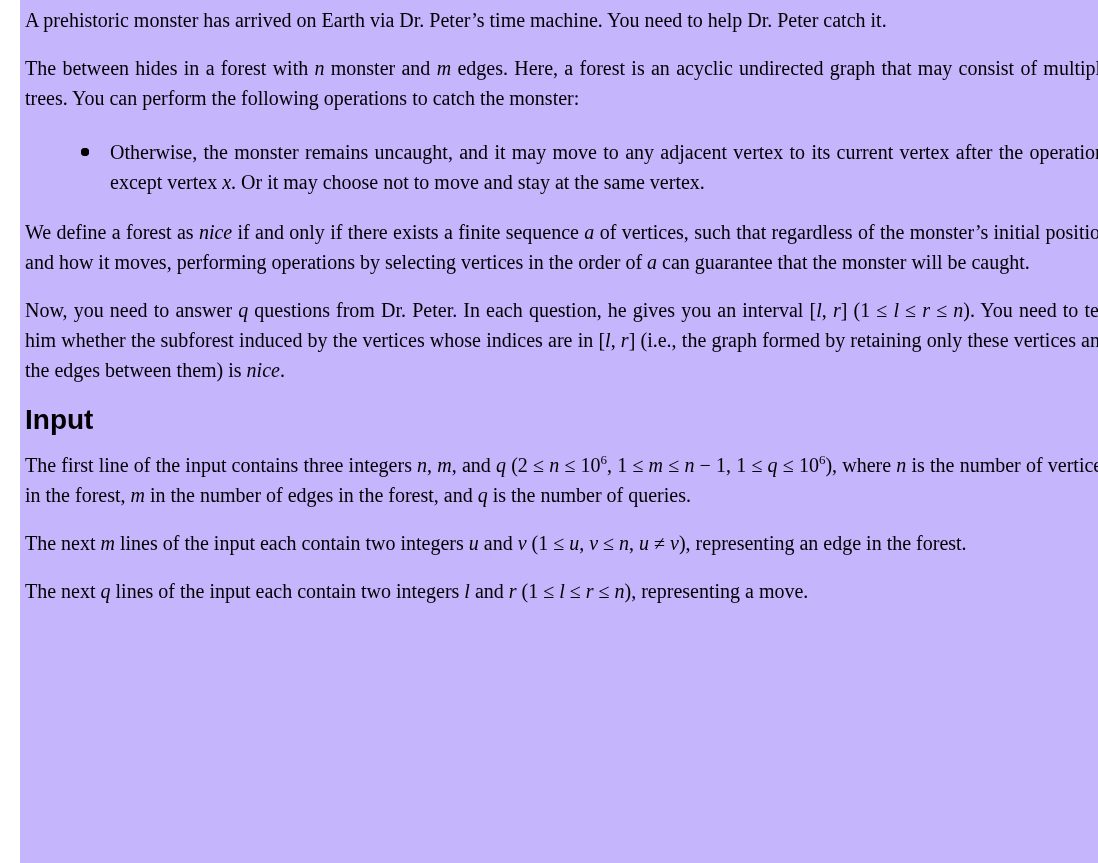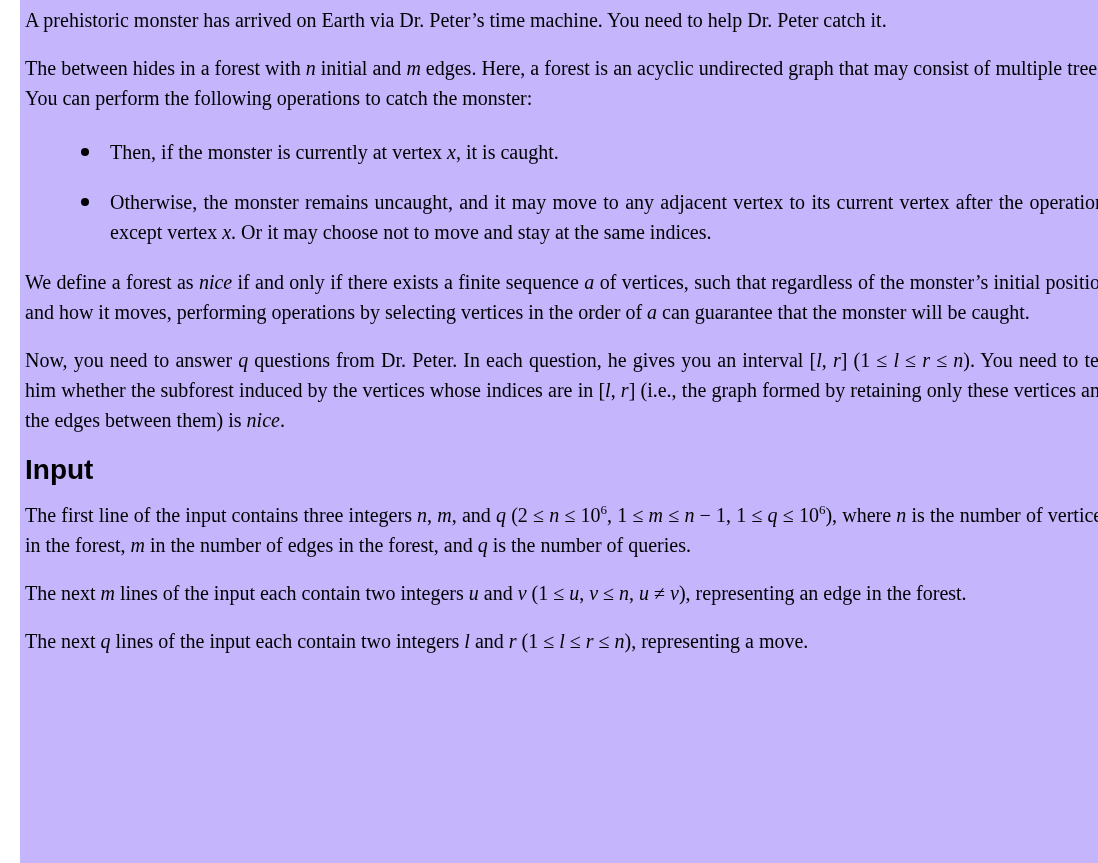--- a/index.html
+++ b/index.html
@@ -62,30 +62,29 @@
     vertical-align: super;
   }
 </style>
 </head>
 <body>
 
 <div class="page">
 
   <p class="para"><span>A prehistoric monster has arrived on Earth via Dr. Peter’s time machine. You need to help Dr. Peter catch it.</span></p>
 
-  <p class="para"><span>The between hides in a forest with </span><span class="math">n</span><span> initial and </span><span class="math">m</span><span> edges. Here, a forest is an acyclic undirected graph that may consist of multiple trees. You can perform the following operations to catch the monster:</span></p>
+  <p class="para"><span>The between hides in a forest with </span><span class="math">n</span><span> monster and </span><span class="math">m</span><span> edges. Here, a forest is an acyclic undirected graph that may consist of multiple trees. You can perform the following operations to catch the monster:</span></p>
 
   <ul class="operations-list">
     <li>
       <span class="bullet"></span>
-      <span><span>Then, if the monster is currently at vertex </span><span class="math">x</span><span>, it is caught.</span></span>
     </li>
     <li>
       <span class="bullet"></span>
-      <span><span>Otherwise, the monster remains uncaught, and it may move to any adjacent vertex to its current vertex after the operation, except vertex </span><span class="math">x</span><span>. Or it may choose not to move and stay at the same indices.</span></span>
+      <span><span>Otherwise, the monster remains uncaught, and it may move to any adjacent vertex to its current vertex after the operation, except vertex </span><span class="math">x</span><span>. Or it may choose not to move and stay at the same vertex.</span></span>
     </li>
   </ul>
 
   <p class="para"><span>We define a forest as </span><span class="math">nice</span><span> if and only if there exists a finite sequence </span><span class="math">a</span><span> of vertices, such that regardless of the monster’s initial position and how it moves, performing operations by selecting vertices in the order of </span><span class="math">a</span><span> can guarantee that the monster will be caught.</span></p>
 
   <p class="para"><span>Now, you need to answer </span><span class="math">q</span><span> questions from Dr. Peter. In each question, he gives you an interval [</span><span class="math">l</span><span>, </span><span class="math">r</span><span>] (1 ≤ </span><span class="math">l</span><span> ≤ </span><span class="math">r</span><span> ≤ </span><span class="math">n</span><span>). You need to tell him whether the subforest induced by the vertices whose indices are in [</span><span class="math">l</span><span>, </span><span class="math">r</span><span>] (i.e., the graph formed by retaining only these vertices and the edges between them) is </span><span class="math">nice</span><span>.</span></p>
 
   <h2 class="section-heading">Input</h2>
 
   <p class="para"><span>The first line of the input contains three integers </span><span class="math">n</span><span>, </span><span class="math">m</span><span>, and </span><span class="math">q</span><span> (2 ≤ </span><span class="math">n</span><span> ≤ 10</span><span class="sup">6</span><span>, 1 ≤ </span><span class="math">m</span><span> ≤ </span><span class="math">n</span><span> − 1, 1 ≤ </span><span class="math">q</span><span> ≤ 10</span><span class="sup">6</span><span>), where </span><span class="math">n</span><span> is the number of vertices in the forest, </span><span class="math">m</span><span> in the number of edges in the forest, and </span><span class="math">q</span><span> is the number of queries.</span></p>

